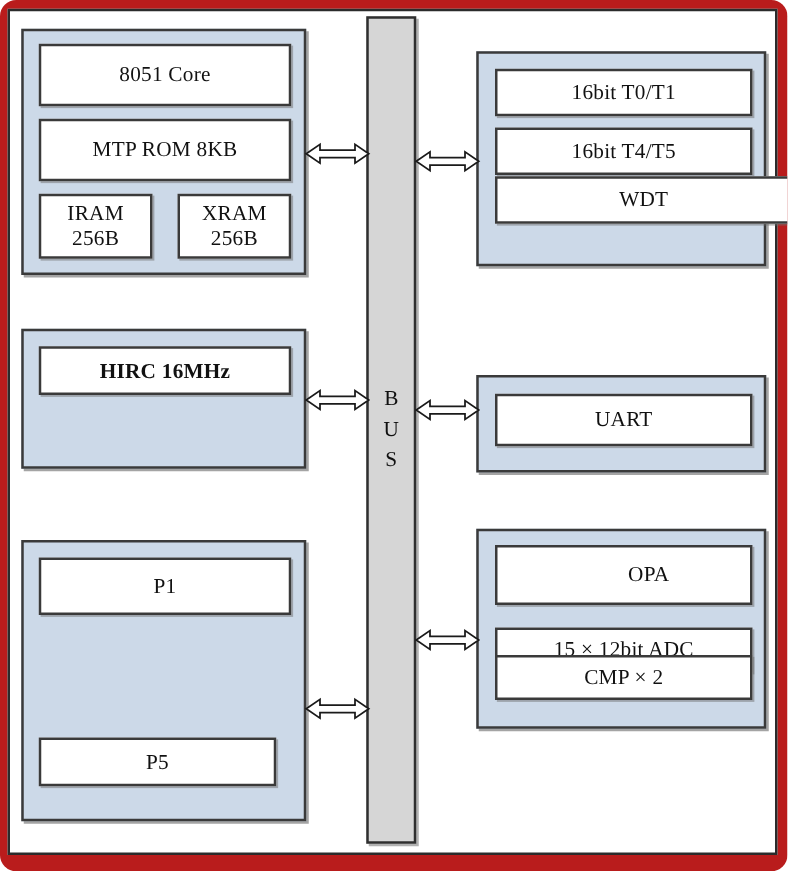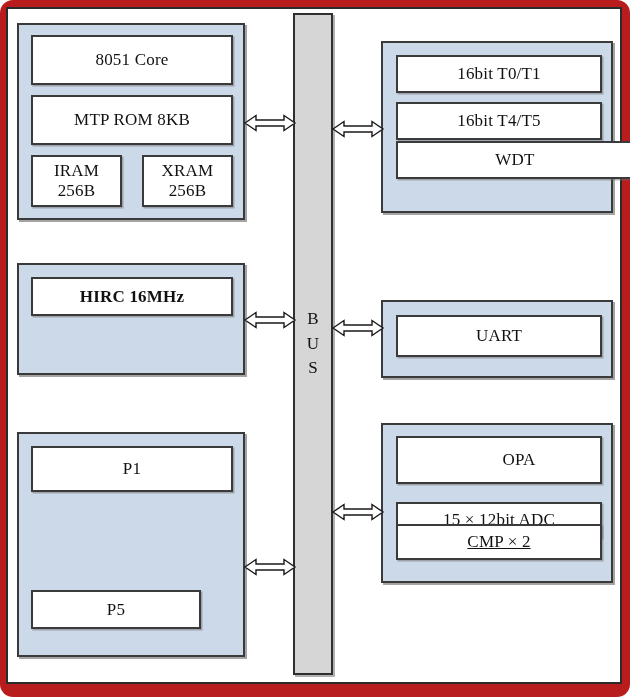--- a/index.html
+++ b/index.html
@@ -117,27 +117,27 @@
   <div class="group" style="left:17px; top:263px; width:228px; height:112px;font-weight:bold;">
     <div class="cell" style="left:12px; top:12px; width:202px; height:39px;">HIRC 16MHz</div>
   </div>
 
   <div class="group" style="left:381px; top:300px; width:232px; height:78px;">
     <div class="cell" style="left:13px; top:13px; width:206px; height:42px;text-align:center;">UART</div>
   </div>
 
   <div class="group" style="left:17px; top:432px; width:228px; height:225px;">
     <div class="cell" style="left:12px; top:12px; width:202px; height:46px;">P1</div>
-    <div class="cell" style="left:12px; top:156px; width:170px; height:39px;">P5</div>
+    <div class="cell" style="left:12px; top:156px; width:190px; height:39px;">P5</div>
   </div>
 
   <div class="group" style="left:381px; top:423px; width:232px; height:160px;">
     <div class="cell" style="left:13px; top:11px; width:206px; height:48px;padding-left:40px;">OPA</div>
     <div class="cell" style="left:13px; top:55px; width:206px; height:36px;margin-top:22px;">15 × 12bit ADC</div>
-    <div class="cell" style="left:13px; top:99px; width:206px; height:36px;text-decoration:underline;">CMP × 2</div>
+    <div class="cell" style="left:13px; top:99px; width:206px; height:36px;">CMP × 2</div>
   </div>
 
   <div class="bus">
     <div class="bus-letters">
       <div>B</div>
       <div>U</div>
       <div>S</div>
     </div>
   </div>
 

